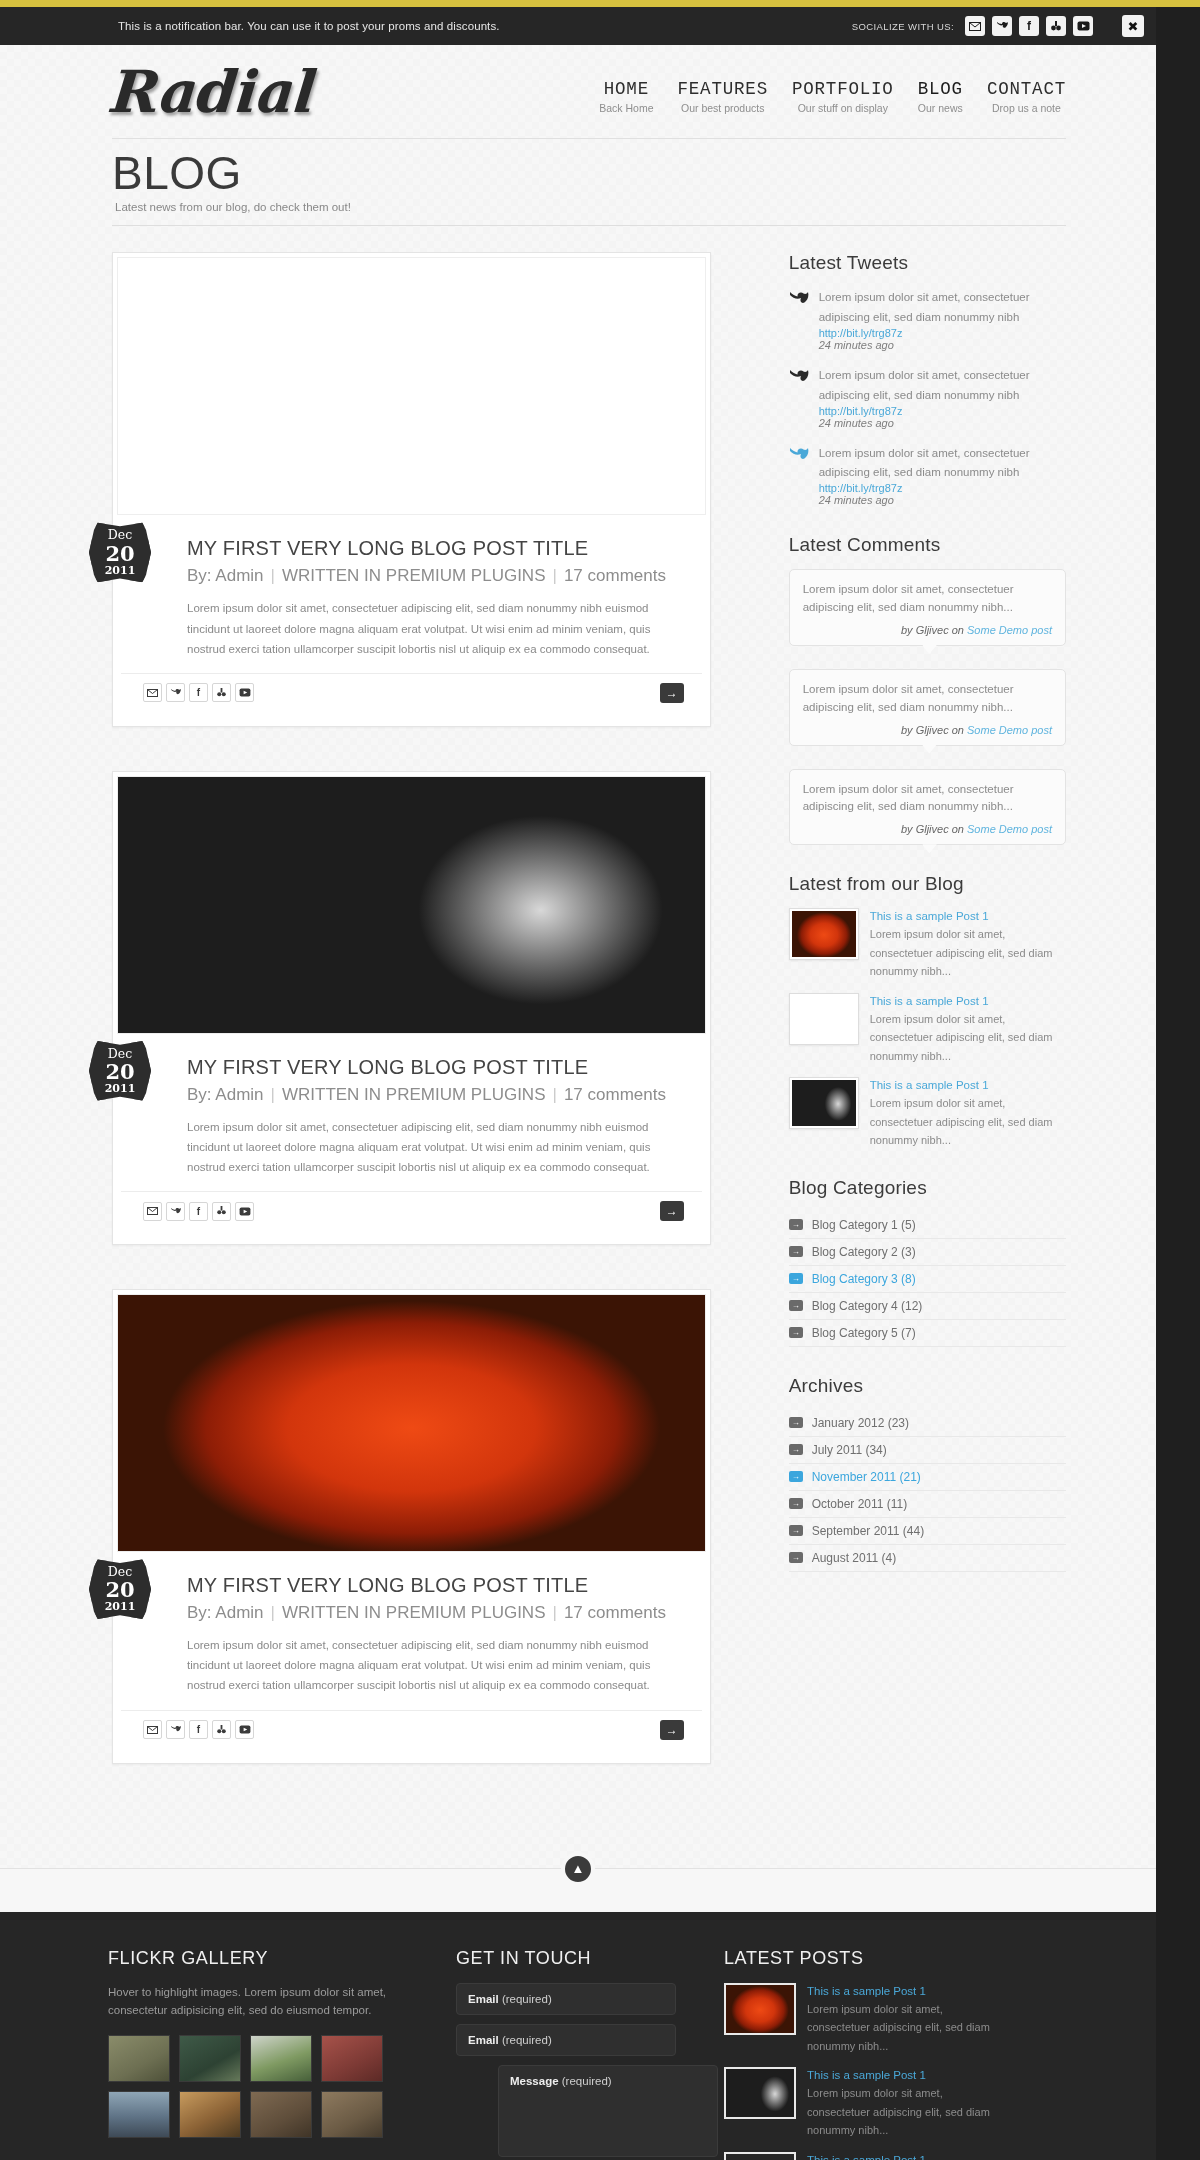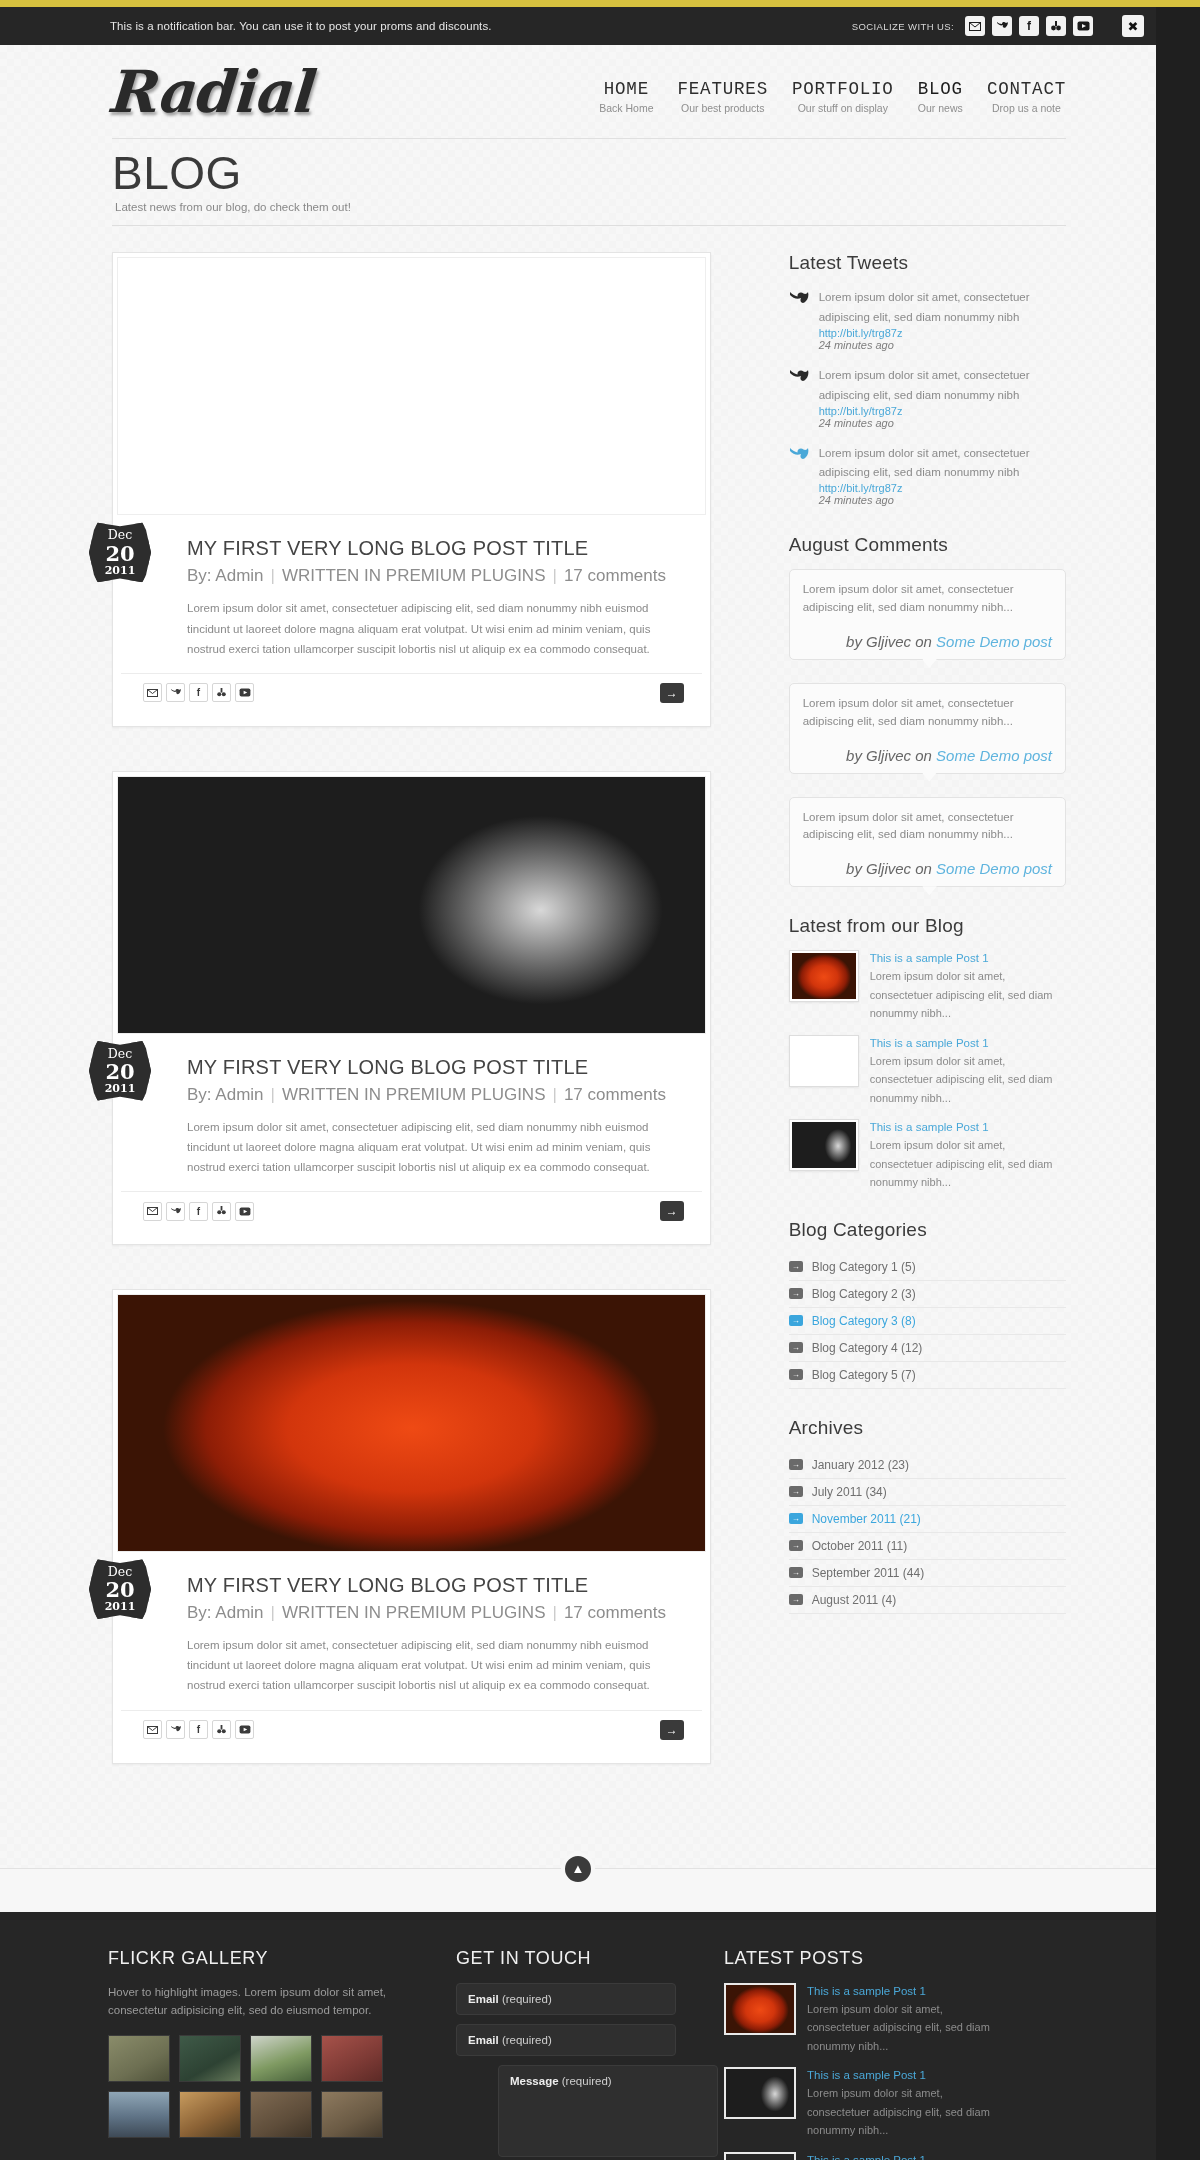--- a/index.html
+++ b/index.html
@@ -30,20 +30,21 @@
     align-items: center;
     padding: 0 0 0 110px;
     position: relative;
     width: 1156px;
     margin-left: -22px;
   }
   .notif-text {
     color: #e6e6e6;
     font-size: 11.5px;
     letter-spacing: .1px;
+    margin-left: 8px;
   }
   .notif-right {
     display: flex;
     align-items: center;
     gap: 7px;
     margin-left: auto;
     padding-right: 12px;
   }
   .socialize-label {
     color: #d8d8d8;
@@ -242,23 +243,23 @@
     bottom: -9px;
     width: 14px; height: 9px;
     background: #fbfbfb;
     clip-path: polygon(0 0, 100% 0, 50% 100%);
     border-left: 1px solid #e3e3e3;
   }
   .bubble p { font-size: 11.5px; line-height: 1.55; color: #8b8b8b; }
   .bubble .by {
     text-align: right;
     font-style: italic;
-    font-size: 15px;
+    font-size: 11px;
     color: #666;
-    margin-top: 16px;
+    margin-top: 7px;
   }
   .bubble .by a { color: #5fb4de; }
   .mini-post { display: flex; gap: 11px; margin-bottom: 13px; }
   .mini-thumb {
     width: 70px; height: 52px;
     border: 1px solid #ddd;
     background: #fff;
     padding: 2px;
     flex: 0 0 auto;
     box-shadow: 0 1px 2px rgba(0,0,0,.07);
@@ -634,21 +635,21 @@
                   </svg></span>
               <div>
                 <span class="tw-text">Lorem ipsum dolor sit amet, consectetuer adipiscing elit, sed diam nonummy nibh</span>
                 <a class="tw-link">http://bit.ly/trg87z</a>
                 <span class="tw-time">24 minutes ago</span>
               </div>
             </div>
           </div>
 
           <div class="side-block">
-            <h3 class="side-h">August Comments</h3>
+            <h3 class="side-h">Latest Comments</h3>
             <div class="bubble">
               <p>Lorem ipsum dolor sit amet, consectetuer adipiscing elit, sed diam nonummy nibh...</p>
               <div class="by"><span>by Gljivec on</span> <a>Some Demo post</a></div>
             </div>
             <div class="bubble">
               <p>Lorem ipsum dolor sit amet, consectetuer adipiscing elit, sed diam nonummy nibh...</p>
               <div class="by"><span>by Gljivec on</span> <a>Some Demo post</a></div>
             </div>
             <div class="bubble">
               <p>Lorem ipsum dolor sit amet, consectetuer adipiscing elit, sed diam nonummy nibh...</p>

